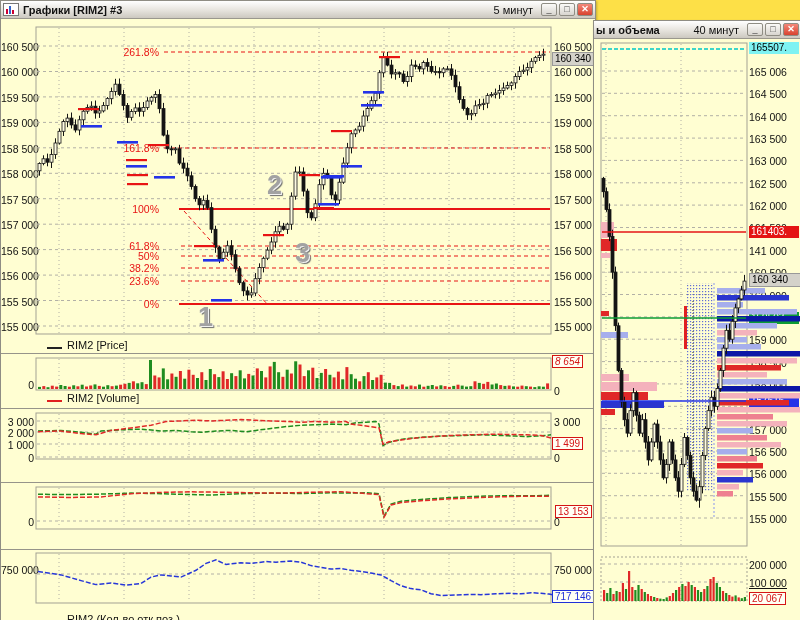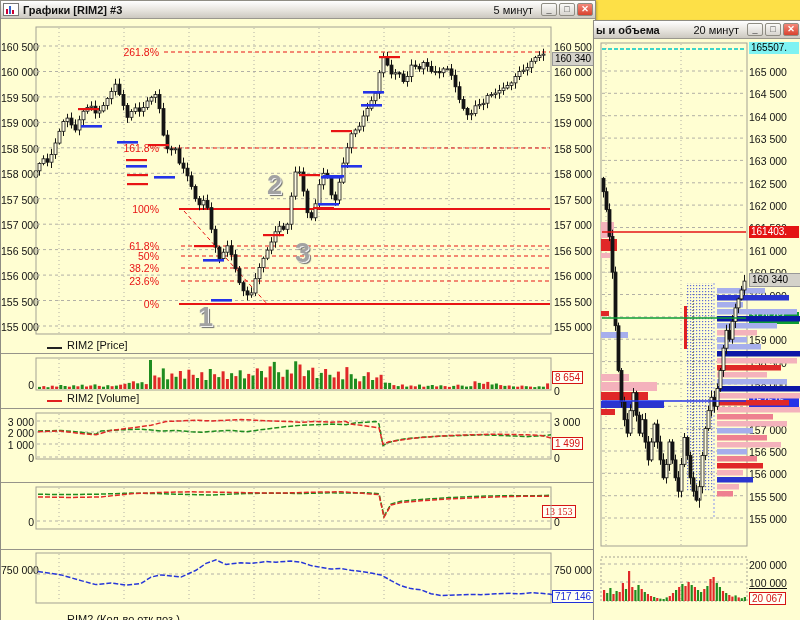--- a/index.html
+++ b/index.html
@@ -405,21 +405,21 @@
         </svg>
       </div>
     <div class="legend" style="left:46px;top:338px;">
       <span><span class="mk black"></span>
       <span>RIM2 [Price]</span></span>
     </div>
     <div class="divider" style="top:352px;"></div>
 
     <div class="lbl axL" style="top:378px;">0</div>
     <div class="lbl" style="left:553px;top:384px;">0</div>
-    <div class="valbox red" style="left:551px;top:370px;">8 654</div>
+    <div class="valbox red" style="left:551px;top:354px;font-style:italic;">8 654</div>
     <div id="m-p2-svg" style="position: absolute; left: 0px; top: 0px; width: 594px; height: 410px;">
         <svg width="594" height="410" viewBox="0 0 594 410">
           <rect x="35" y="357" width="515" height="32" fill="none" stroke="#a3a193"></rect>
           <line x1="58" y1="358" x2="58" y2="388" stroke="#b2b0a6" stroke-dasharray="1,3"></line>
           <line x1="123" y1="358" x2="123" y2="388" stroke="#b2b0a6" stroke-dasharray="1,3"></line>
           <line x1="188" y1="358" x2="188" y2="388" stroke="#b2b0a6" stroke-dasharray="1,3"></line>
           <line x1="253" y1="358" x2="253" y2="388" stroke="#b2b0a6" stroke-dasharray="1,3"></line>
           <line x1="318" y1="358" x2="318" y2="388" stroke="#b2b0a6" stroke-dasharray="1,3"></line>
           <line x1="383" y1="358" x2="383" y2="388" stroke="#b2b0a6" stroke-dasharray="1,3"></line>
           <line x1="448" y1="358" x2="448" y2="388" stroke="#b2b0a6" stroke-dasharray="1,3"></line>
@@ -577,21 +577,21 @@
           <line x1="448" y1="413" x2="448" y2="457" stroke="#b2b0a6" stroke-dasharray="1,3"></line>
           <line x1="513" y1="413" x2="513" y2="457" stroke="#b2b0a6" stroke-dasharray="1,3"></line>
           <polyline points="37,430.0 60,429.4 80,431.3 95,433.2 100,430.0 120,428.8 140,428.1 160,430.0 175,429.4 190,430.7 200,431.3 215,430.0 230,429.4 245,430.7 255,429.4 270,427.5 285,425.6 300,424.3 315,423.7 330,423.1 345,423.7 355,421.8 365,421.2 375,420.5 378,423.1 382,444.6 386,442.1 395,439.5 405,437.6 420,436.4 440,435.1 460,434.5 480,433.8 500,434.5 515,435.1 525,435.7 535,435.1 545,434.5 550,433.8" fill="none" stroke="#1f8c1f" stroke-width="1.5" stroke-dasharray="5,2"></polyline>
           <polyline points="37,430.7 60,430.0 80,432.6 95,433.8 110,429.4 130,426.9 150,424.3 165,420.5 180,419.9 195,419.3 210,419.9 225,419.3 240,418.6 255,419.3 270,419.9 285,420.5 300,421.2 315,420.5 330,421.2 345,420.5 350,423.1 360,424.3 370,425.6 378,426.9 382,443.3 388,440.8 400,438.9 415,437.0 430,435.7 450,434.5 470,433.8 490,433.2 510,433.5 525,433.8 540,434.5 550,437.0" fill="none" stroke="#e02828" stroke-width="1.5" stroke-dasharray="5,2"></polyline>
         </svg>
       </div>
     <div class="divider" style="top:481px;"></div>
 
     <div class="lbl axL" style="top:515px;">0</div>
     <div class="lbl" style="left:553px;top:515px;">0</div>
-    <div class="valbox red" style="left:541px;top:504px;font-family:Liberation Serif, serif;">13 153</div>
+    <div class="valbox red" style="left:554px;top:504px;">13 153</div>
     <div id="m-p4-svg" style="position: absolute; left: 0px; top: 0px; width: 594px; height: 548px;">
         <svg width="594" height="548" viewBox="0 0 594 548">
           <rect x="35" y="486" width="515" height="42" fill="none" stroke="#a3a193"></rect>
           <line x1="36" y1="520" x2="549" y2="520" stroke="#b2b0a6" stroke-dasharray="3,3"></line>
           <line x1="58" y1="487" x2="58" y2="527" stroke="#b2b0a6" stroke-dasharray="1,3"></line>
           <line x1="123" y1="487" x2="123" y2="527" stroke="#b2b0a6" stroke-dasharray="1,3"></line>
           <line x1="188" y1="487" x2="188" y2="527" stroke="#b2b0a6" stroke-dasharray="1,3"></line>
           <line x1="253" y1="487" x2="253" y2="527" stroke="#b2b0a6" stroke-dasharray="1,3"></line>
           <line x1="318" y1="487" x2="318" y2="527" stroke="#b2b0a6" stroke-dasharray="1,3"></line>
           <line x1="383" y1="487" x2="383" y2="527" stroke="#b2b0a6" stroke-dasharray="1,3"></line>
@@ -627,35 +627,35 @@
     </div>
 
     <div class="wave" style="left:197px;top:303px;">1</div>
     <div class="wave" style="left:266px;top:171px;">2</div>
     <div class="wave" style="left:294px;top:239px;">3</div>
   </div>
 
   <div class="window" id="rightwin" style="left:593px;top:20px;width:207px;height:600px;">
     <div class="titlebar">
       <span class="ttl">ы и объема</span>
-      <span class="tf">20 минут</span>
+      <span class="tf">40 минут</span>
       <span class="wbtn">_</span>
       <span class="wbtn">□</span>
       <span class="wbtn close">✕</span>
     </div>
     <div id="r-axis">
-        <div class="lbl" style="top: 45px; left: 155px;">165 000</div>
+        <div class="lbl" style="top: 45px; left: 155px;">165 006</div>
         <div class="lbl" style="top: 67.35px; left: 155px;">164 500</div>
         <div class="lbl" style="top: 89.7px; left: 155px;">164 000</div>
         <div class="lbl" style="top: 112.05px; left: 155px;">163 500</div>
         <div class="lbl" style="top: 134.4px; left: 155px;">163 000</div>
         <div class="lbl" style="top: 156.75px; left: 155px;">162 500</div>
         <div class="lbl" style="top: 179.1px; left: 155px;">162 000</div>
         <div class="lbl" style="top: 201.45px; left: 155px;">161 500</div>
-        <div class="lbl" style="top: 223.8px; left: 155px;">161 000</div>
+        <div class="lbl" style="top: 223.8px; left: 155px;">141 000</div>
         <div class="lbl" style="top: 246.15px; left: 155px;">160 500</div>
         <div class="lbl" style="top: 268.5px; left: 155px;">160 000</div>
         <div class="lbl" style="top: 290.85px; left: 155px;">159 500</div>
         <div class="lbl" style="top: 313.2px; left: 155px;">159 000</div>
         <div class="lbl" style="top: 335.55px; left: 155px;">158 500</div>
         <div class="lbl" style="top: 357.9px; left: 155px;">158 000</div>
         <div class="lbl" style="top: 380.25px; left: 155px;">157 500</div>
         <div class="lbl" style="top: 402.6px; left: 155px;">157 000</div>
         <div class="lbl" style="top: 424.95px; left: 155px;">156 500</div>
         <div class="lbl" style="top: 447.3px; left: 155px;">156 000</div>

